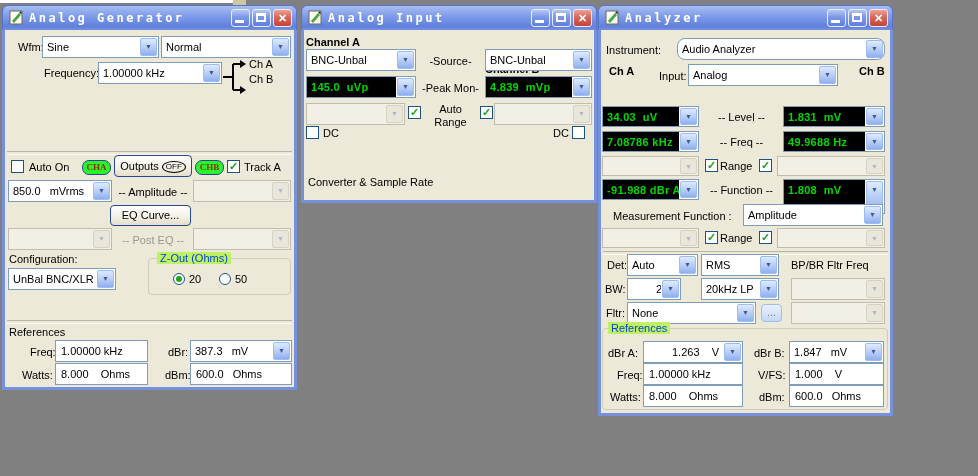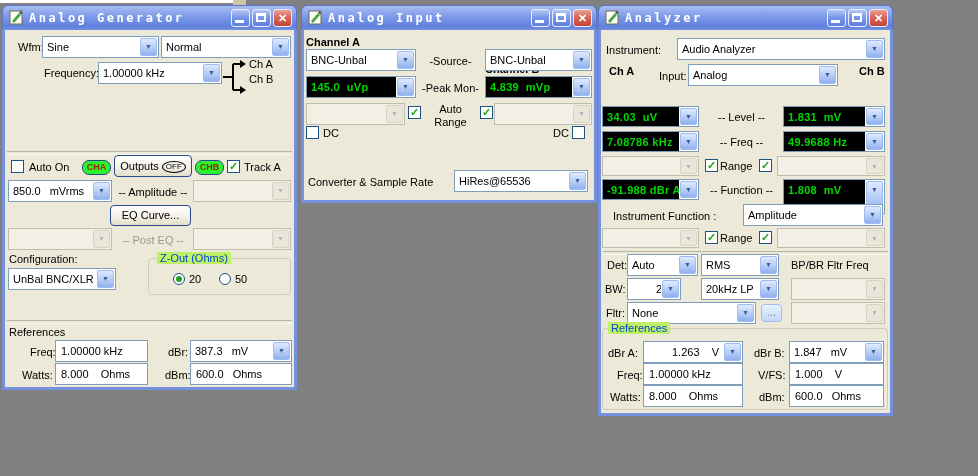--- a/index.html
+++ b/index.html
@@ -45,21 +45,21 @@
   .inputbox{position:absolute;height:22px;background:#fff;border:1px solid #7f9db9;box-sizing:border-box;
       line-height:20px;padding-left:5px;white-space:pre;}
   .cb{position:absolute;width:13px;height:13px;background:#fff;border:1px solid #1d5281;
       box-sizing:border-box;}
   .cb.on::after{content:"✓";position:absolute;left:1px;top:-1px;color:#1ea51e;font-weight:bold;font-size:11px;}
   .radio{position:absolute;width:12px;height:12px;border-radius:50%;background:#fff;border:1px solid #1d5281;box-sizing:border-box;}
   .radio.on::after{content:"";position:absolute;left:2px;top:2px;width:6px;height:6px;border-radius:50%;background:#1ea51e;}
   .btn{position:absolute;border:1px solid #26498e;border-radius:4px;box-sizing:border-box;
       background:linear-gradient(180deg,#ffffff,#f4f1e6 55%,#e4dfcb);text-align:center;}
   .chbtn{position:absolute;border:1px solid #26498e;border-radius:7px;box-sizing:border-box;
-      background:#2cf42c;color:#8a3000;font-weight:bold;font-size:9px;text-align:center;line-height:13px;}
+      background:#2cf42c;color:#8a3000;font-weight:bold;font-size:9px;text-align:center;line-height:13px;font-family:Liberation Serif, serif;}
   .offbadge{display:inline-block;border:1px solid #000;border-radius:50%;font-size:8px;font-weight:normal;
       padding:0 3px;line-height:10px;vertical-align:1px;}
   .sep{position:absolute;left:2px;right:2px;height:2px;border-top:1px solid #b8b5a8;border-bottom:1px solid #fbfaf2;}
   .group{position:absolute;border:1px solid #cfccba;border-radius:4px;box-sizing:border-box;}
   .glabel{position:absolute;background:#bef264;padding:0 3px;line-height:12px;white-space:pre;}
 </style>
 </head>
 <body>
 
 <div class="topstrip" style="width:233px;"></div>
@@ -220,24 +220,20 @@
     <span class="cb on" style="left:176px;top:76px;"></span>
     <div class="combo dis" style="left:190px;top:73px;width:98px;">
       <span class="cv"></span>
         <span class="ca"></span>
     </div>
     <span class="cb" style="left:2px;top:96px;"></span>
     <span class="lbl" style="left:19px;top:97px;">DC</span>
     <span class="lbl" style="left:249px;top:97px;">DC</span>
     <span class="cb" style="left:268px;top:96px;"></span>
     <span class="lbl" style="left:4px;top:146px;">Converter &amp; Sample Rate</span>
-    <div class="combo" style="left:150px;top:140px;width:134px;">
-      <span class="cv">HiRes@65536</span>
-        <span class="ca"></span>
-    </div>
   </div>
 </div>
 
 <div class="win" style="left:598px;top:5px;width:295px;">
   <div class="tb">
     <svg class="wicon" viewBox="0 0 15 15">
       <rect x="1" y="1" width="12" height="13" fill="#fdfdf2" stroke="#6b6b5a"></rect>
       <path d="M3 11 L10 3 L12 5 L5 13 Z" fill="#49a349"></path>
       <path d="M10 3 L12 1 L13 4 Z" fill="#222"></path>
     </svg>
@@ -249,21 +245,21 @@
       <span class="tbtn">
           <span class="gl-max"></span>
         </span>
       <span class="tbtn close">
           <span class="gl-x">✕</span>
         </span>
     </span>
   </div>
   <div class="client" style="width:295px;height:386px;">
     <span class="lbl" style="left:5px;top:14px;">Instrument:</span>
-    <div class="combo" style="left:76px;top:8px;width:208px;">
+    <div class="combo" style="left:76px;top:8px;width:208px;border-radius:8px;">
       <span class="cv">Audio Analyzer</span>
         <span class="ca"></span>
     </div>
     <span class="lbl b" style="left:8px;top:35px;">Ch A</span>
     <span class="lbl" style="left:58px;top:40px;">Input:</span>
     <div class="combo" style="left:87px;top:34px;width:150px;">
       <span class="cv">Analog</span>
         <span class="ca"></span>
     </div>
     <span class="lbl b" style="left:258px;top:35px;">Ch B</span>
@@ -300,21 +296,21 @@
     <div class="combo lcd" style="left:1px;top:149px;width:97px;height:21px;">
       <span class="cv">-91.988 dBr A</span>
         <span class="ca"></span>
     </div>
     <span class="lbl ctr" style="left:99px;top:154px;width:83px;">-- Function --</span>
     <div class="combo lcd" style="left:182px;top:149px;width:102px;height:35px;">
       <span class="cv">1.808  mV</span>
         <span class="ca"></span>
     </div>
 
-    <span class="lbl" style="left:12px;top:180px;">Instrument Function :</span>
+    <span class="lbl" style="left:12px;top:180px;">Measurement Function :</span>
     <div class="combo" style="left:142px;top:174px;width:140px;">
       <span class="cv">Amplitude</span>
         <span class="ca"></span>
     </div>
     <div class="combo dis" style="left:1px;top:198px;width:97px;height:20px;">
       <span class="cv"></span>
         <span class="ca"></span>
     </div>
     <span class="cb on" style="left:104px;top:201px;"></span>
     <span class="lbl" style="left:119px;top:202px;">Range</span>

